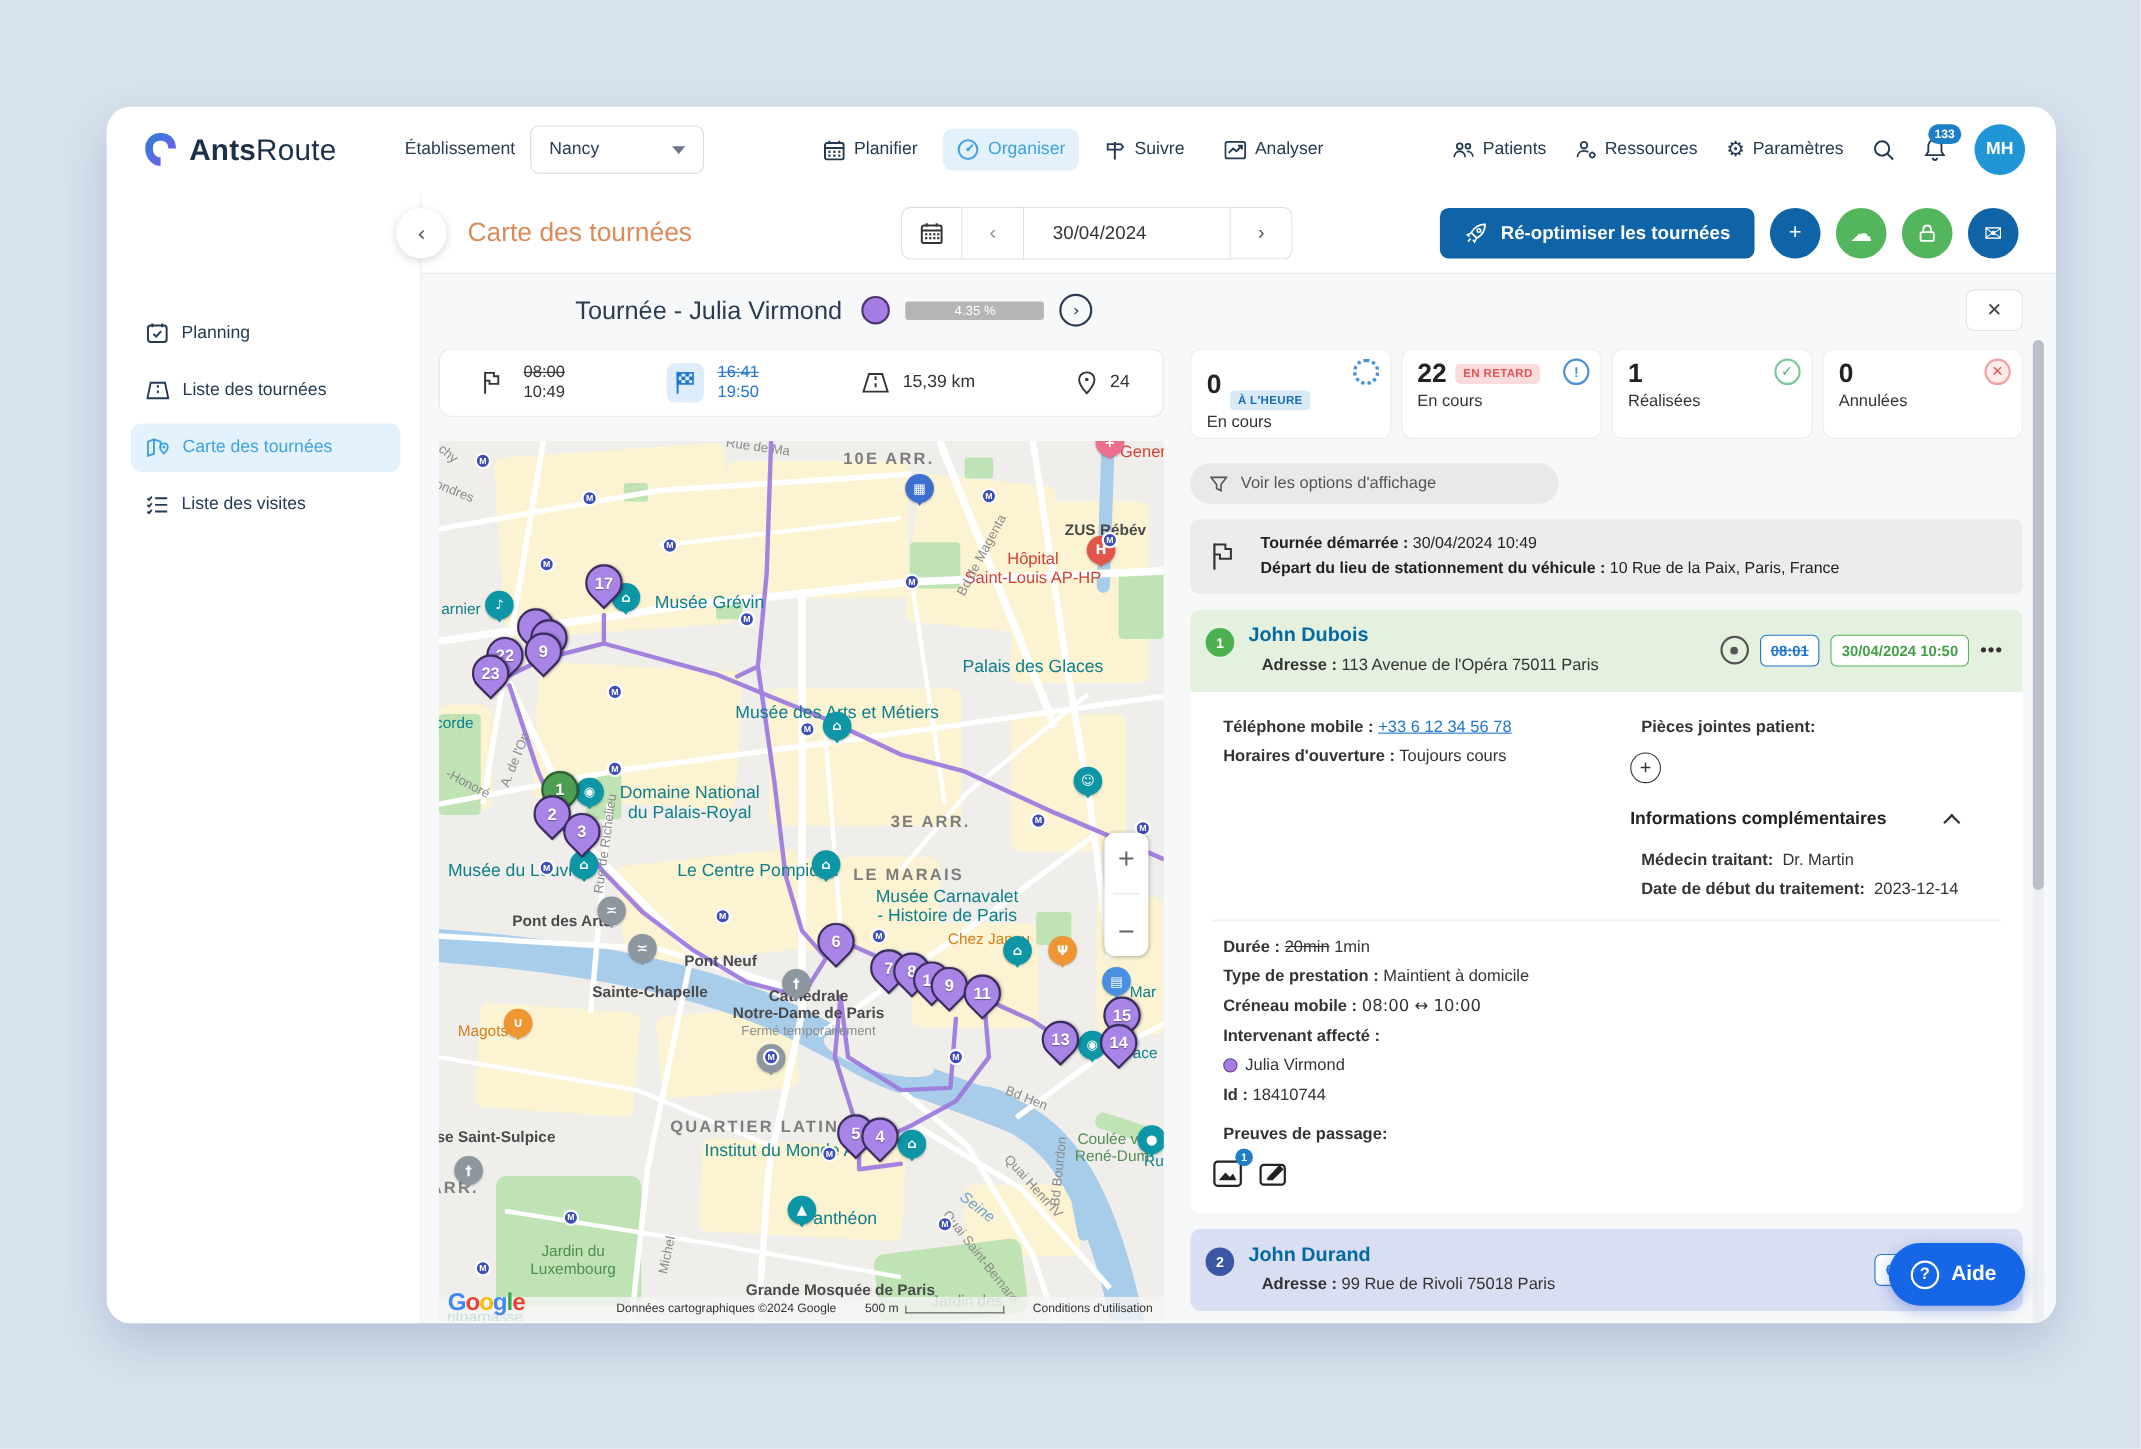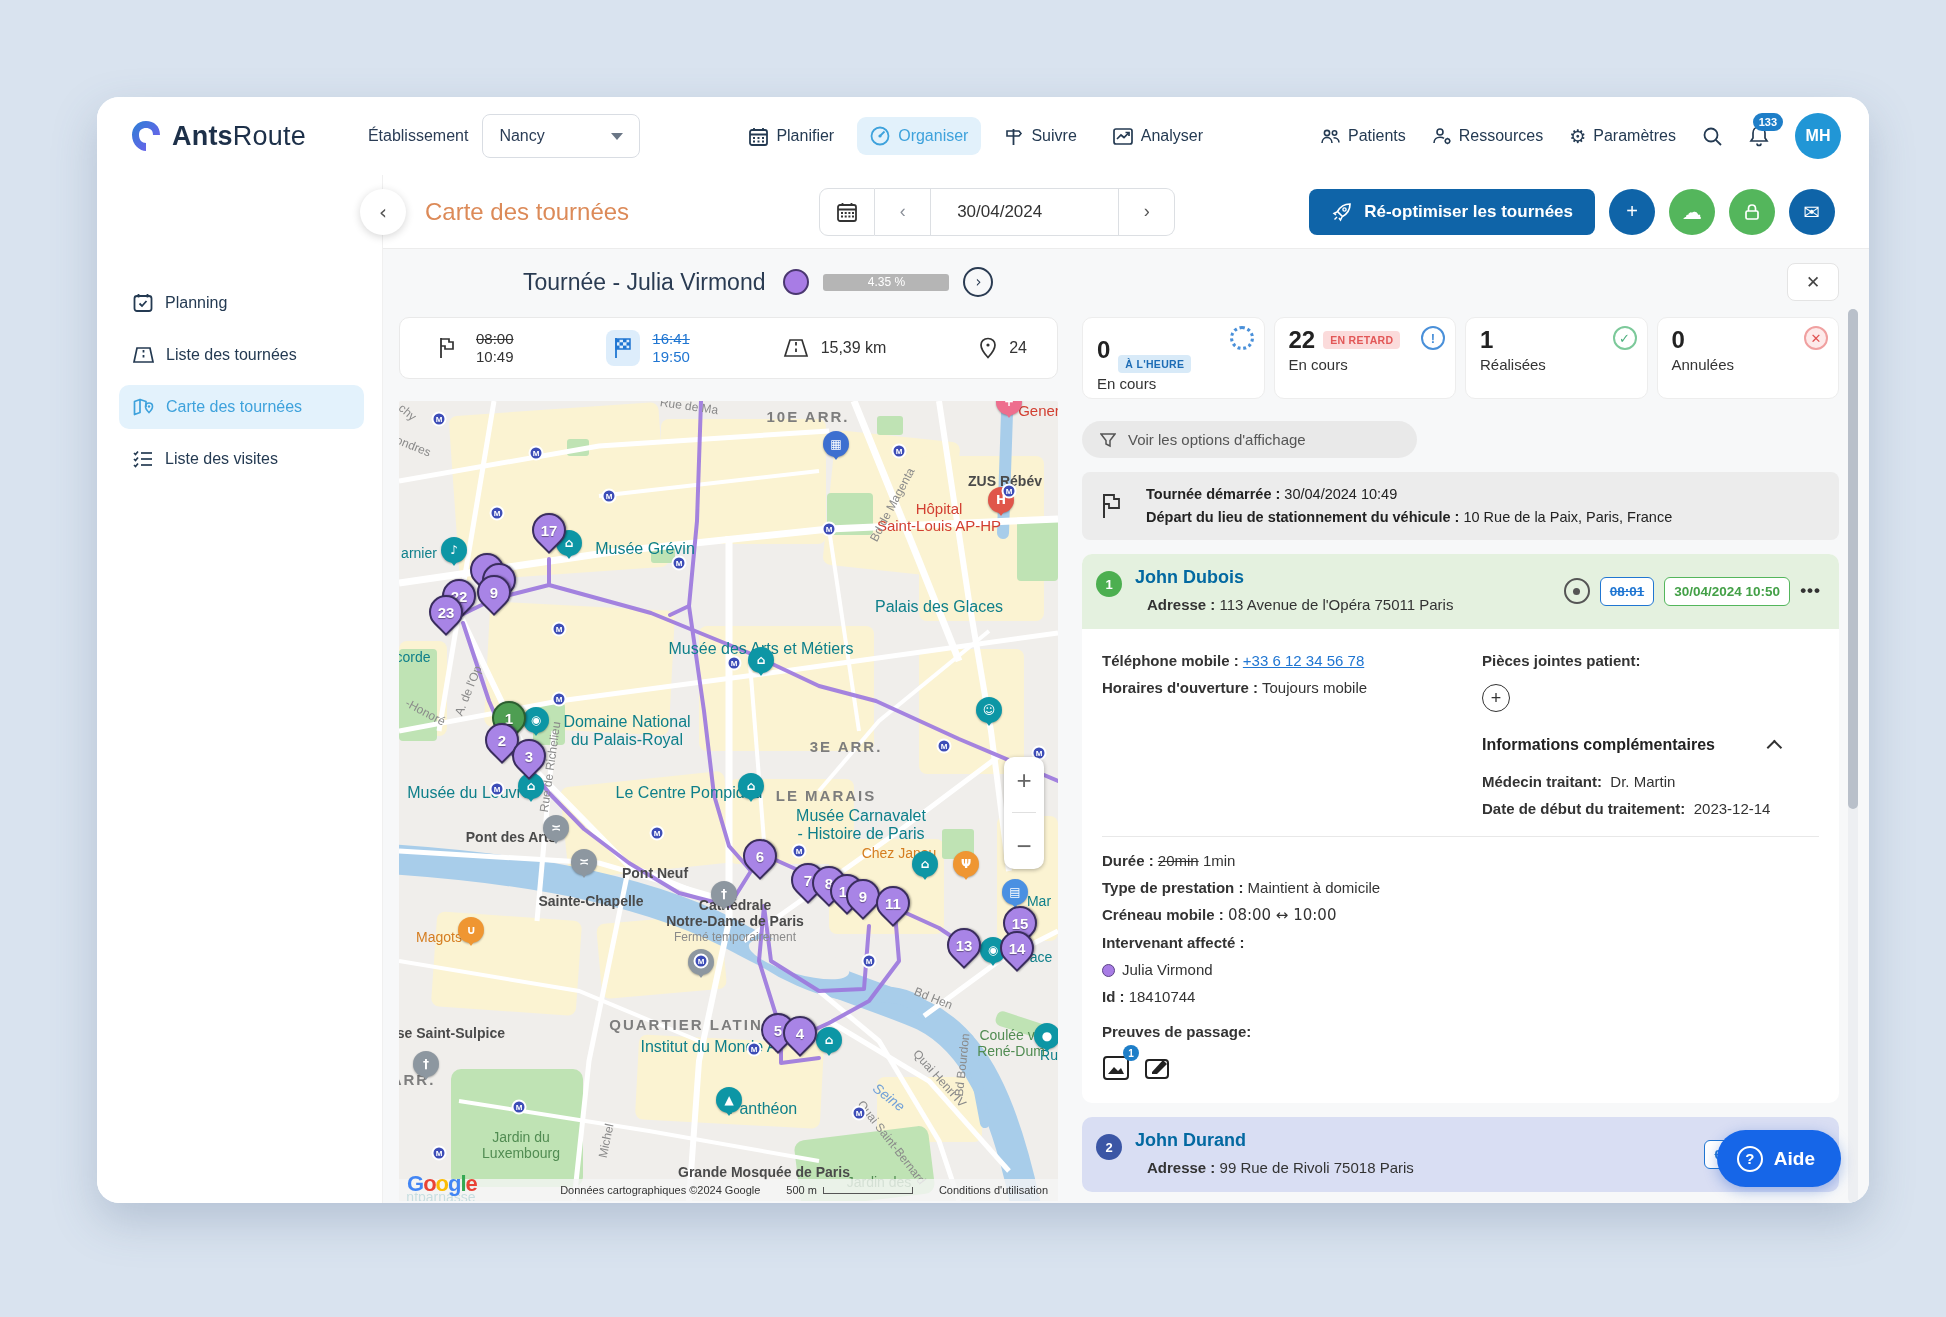--- a/index.html
+++ b/index.html
@@ -140,21 +140,21 @@
   .timer-ic i { width:7px; height:7px; border-radius:50%; background:#555; }
   .time-chip { border:1.5px solid #2076d2; color:#2076d2; border-radius:6px; font-size:13.5px; font-weight:bold; padding:6px 9px; background:#fff; white-space:nowrap; }
   .time-chip.green { border-color:#54b65c; color:#43a047; }
   .time-chip.empty { width:52px; height:31px; }
   .kebab { font-size:17px; color:#333; font-weight:bold; letter-spacing:1px; cursor:pointer; }
 
   .vc-body { padding:18px 20px 4px 20px; }
   .sec-title { font-size:19px; font-weight:bold; color:#1c2b40; margin-bottom:14px; }
   .info-cols { display:flex; }
   .info-left { width:380px; }
-  .info-line { font-size:15px; color:#333; line-height:27px; }
+  .info-line { font-size:15px; color:#333; line-height:27px;margin-left:10px; }
   .info-line b { font-weight:bold; }
   .link { color:#2076d2; text-decoration:underline; }
   .plus-circle { width:28px; height:28px; border-radius:50%; border:1.8px solid #333; display:flex; align-items:center; justify-content:center; font-size:18px; color:#333; margin:10px 0 24px; cursor:pointer; }
   .comp-head { display:flex; justify-content:space-between; align-items:center; width:300px; font-size:16px; font-weight:bold; color:#222; margin-bottom:14px; cursor:pointer; }
   .chev-up { width:11px; height:11px; border-left:2px solid #333; border-top:2px solid #333; transform:rotate(45deg) translateY(3px); }
   .divider { height:1px; background:#e8e8e8; margin:14px 0 0; }
   .purple-dot { display:inline-block; width:13px; height:13px; border-radius:50%; background:#a87ce5; border:1.5px solid #5b4385; vertical-align:-2px; margin-right:7px; }
   .proof-row { display:flex; gap:13px; margin-top:10px; padding-bottom:14px; }
   .proof { position:relative; }
   .proof-badge { position:absolute; top:-10px; right:-9px; background:#1e7ec8; color:#fff; border-radius:50%; width:16px; height:16px; font-size:10px; font-weight:bold; display:flex; align-items:center; justify-content:center; }
@@ -769,21 +769,21 @@
                   </div>
                 <div class="time-chip"><span class="strike">08:01</span></div>
                 <div class="time-chip green">30/04/2024 10:50</div>
                 <div class="kebab">•••</div>
               </div>
             </div>
             <div class="vc-body">
               <div class="info-cols">
                 <div class="info-left">
                   <div class="info-line"><b>Téléphone mobile :</b> <span class="link">+33 6 12 34 56 78</span></div>
-                  <div class="info-line"><b>Horaires d'ouverture :</b> <span>Toujours mobile</span></div>
+                  <div class="info-line"><b>Horaires d'ouverture :</b> <span>Toujours cours</span></div>
                 </div>
                 <div class="info-right">
                   <div class="info-line"><b>Pièces jointes patient:</b></div>
                   <div class="plus-circle">+</div>
                   <div class="comp-head">
                     <span>Informations complémentaires</span>
                     <span class="chev-up"></span>
                   </div>
                   <div class="info-line"><b>Médecin traitant:</b>&nbsp; <span>Dr. Martin</span></div>
                   <div class="info-line"><b>Date de début du traitement:</b>&nbsp; <span>2023-12-14</span></div>

